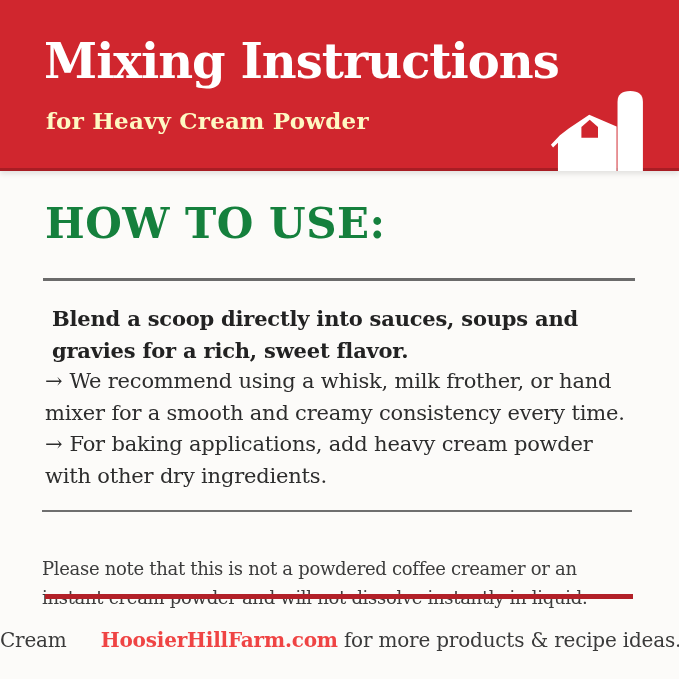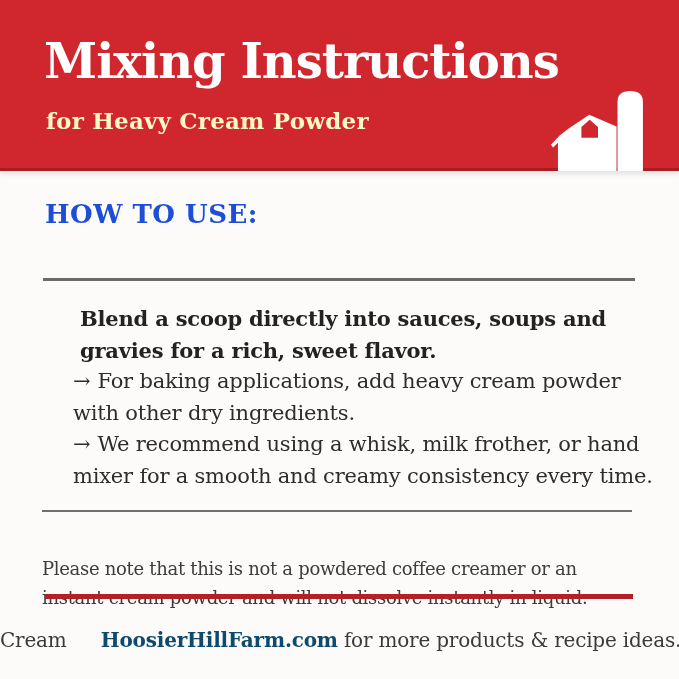--- a/index.html
+++ b/index.html
@@ -34,33 +34,32 @@
     letter-spacing: 0.2px; white-space: nowrap;
   }
   .barn {
     position: absolute; right: 32px; bottom: -3px;
     width: 98px; height: 83px;
   }
 
   
   .howto-heading {
     position: absolute; left: 45px; top: 199px;
-    font-size: 26px; font-weight: bold; color: #1d4ed8;
+    font-size: 42px; font-weight: bold; color: #15803d;
     letter-spacing: 0.5px; white-space: nowrap;
   }
   .divider-gray-1 {
     position: absolute; left: 43px; top: 278px;
     width: 592px; height: 3px; background: #6B6B6B;
   }
   .body-copy {
     position: absolute; left: 45px; top: 303px;
     width: 592px;
     font-size: 21px; line-height: 31.5px; color: #2D2D2D;
     letter-spacing: -0.2px;
-    margin-left: 28px;
   }
   .body-copy .lead { font-weight: bold; padding-left: 7px; color: #222; }
   .body-copy p { margin: 0; }
   .arrow { margin-right: 7px; }
 
   .divider-gray-2 {
     position: absolute; left: 42px; top: 510px;
     width: 590px; height: 2px; background: #6F6F6F;
   }
   .note-text {
@@ -73,21 +72,21 @@
   .divider-red {
     position: absolute; left: 45px; top: 594px;
     width: 588px; height: 5px; background: #B22028;
   }
   .footer-line {
     position: absolute; left: 0; top: 628px;
     width: 679px; text-align: center;
     font-size: 20px; color: #3A3A3A;
     letter-spacing: -0.2px; white-space: nowrap;
   }
-  .footer-line .brand { font-weight: bold; color: #0c4a6e; margin-left: 28px; }
+  .footer-line .brand { font-weight: bold; color: #ef4444; margin-left: 28px; }
 </style>
 </head>
 <body>
 
 <div class="page">
 
   <header class="banner">
     <div class="banner-title">Mixing Instructions</div>
     <div class="banner-subtitle">for Heavy Cream Powder</div>
     <svg class="barn" viewBox="0 0 100 85" aria-hidden="true">
@@ -99,22 +98,22 @@
       <path d="M33 40 L41.5 32.5 L50 40 L50 51 L33 51 Z" fill="#D0262E"></path>
     </svg>
   </header>
 
   <h2 class="howto-heading">HOW TO USE:</h2>
 
   <div class="divider-gray-1"></div>
 
   <div class="body-copy">
     <p class="lead">Blend a scoop directly into sauces, soups and gravies for a rich, sweet flavor.</p>
+    <p><span class="arrow">→</span><span>We recommend using a whisk, milk frother, or hand mixer for a smooth and creamy consistency every time.</span></p>
     <p><span class="arrow">→</span><span>For baking applications, add heavy cream powder with other dry ingredients.</span></p>
-    <p><span class="arrow">→</span><span>We recommend using a whisk, milk frother, or hand mixer for a smooth and creamy consistency every time.</span></p>
   </div>
 
   <div class="divider-gray-2"></div>
 
   <p class="note-text">Please note that this is not a powdered coffee creamer or an instant cream powder and will not dissolve instantly in liquid.</p>
 
   <div class="divider-red"></div>
 
   <p class="footer-line"><span>Cream </span><span class="brand">HoosierHillFarm.com</span><span> for more products &amp; recipe ideas.</span></p>
 

